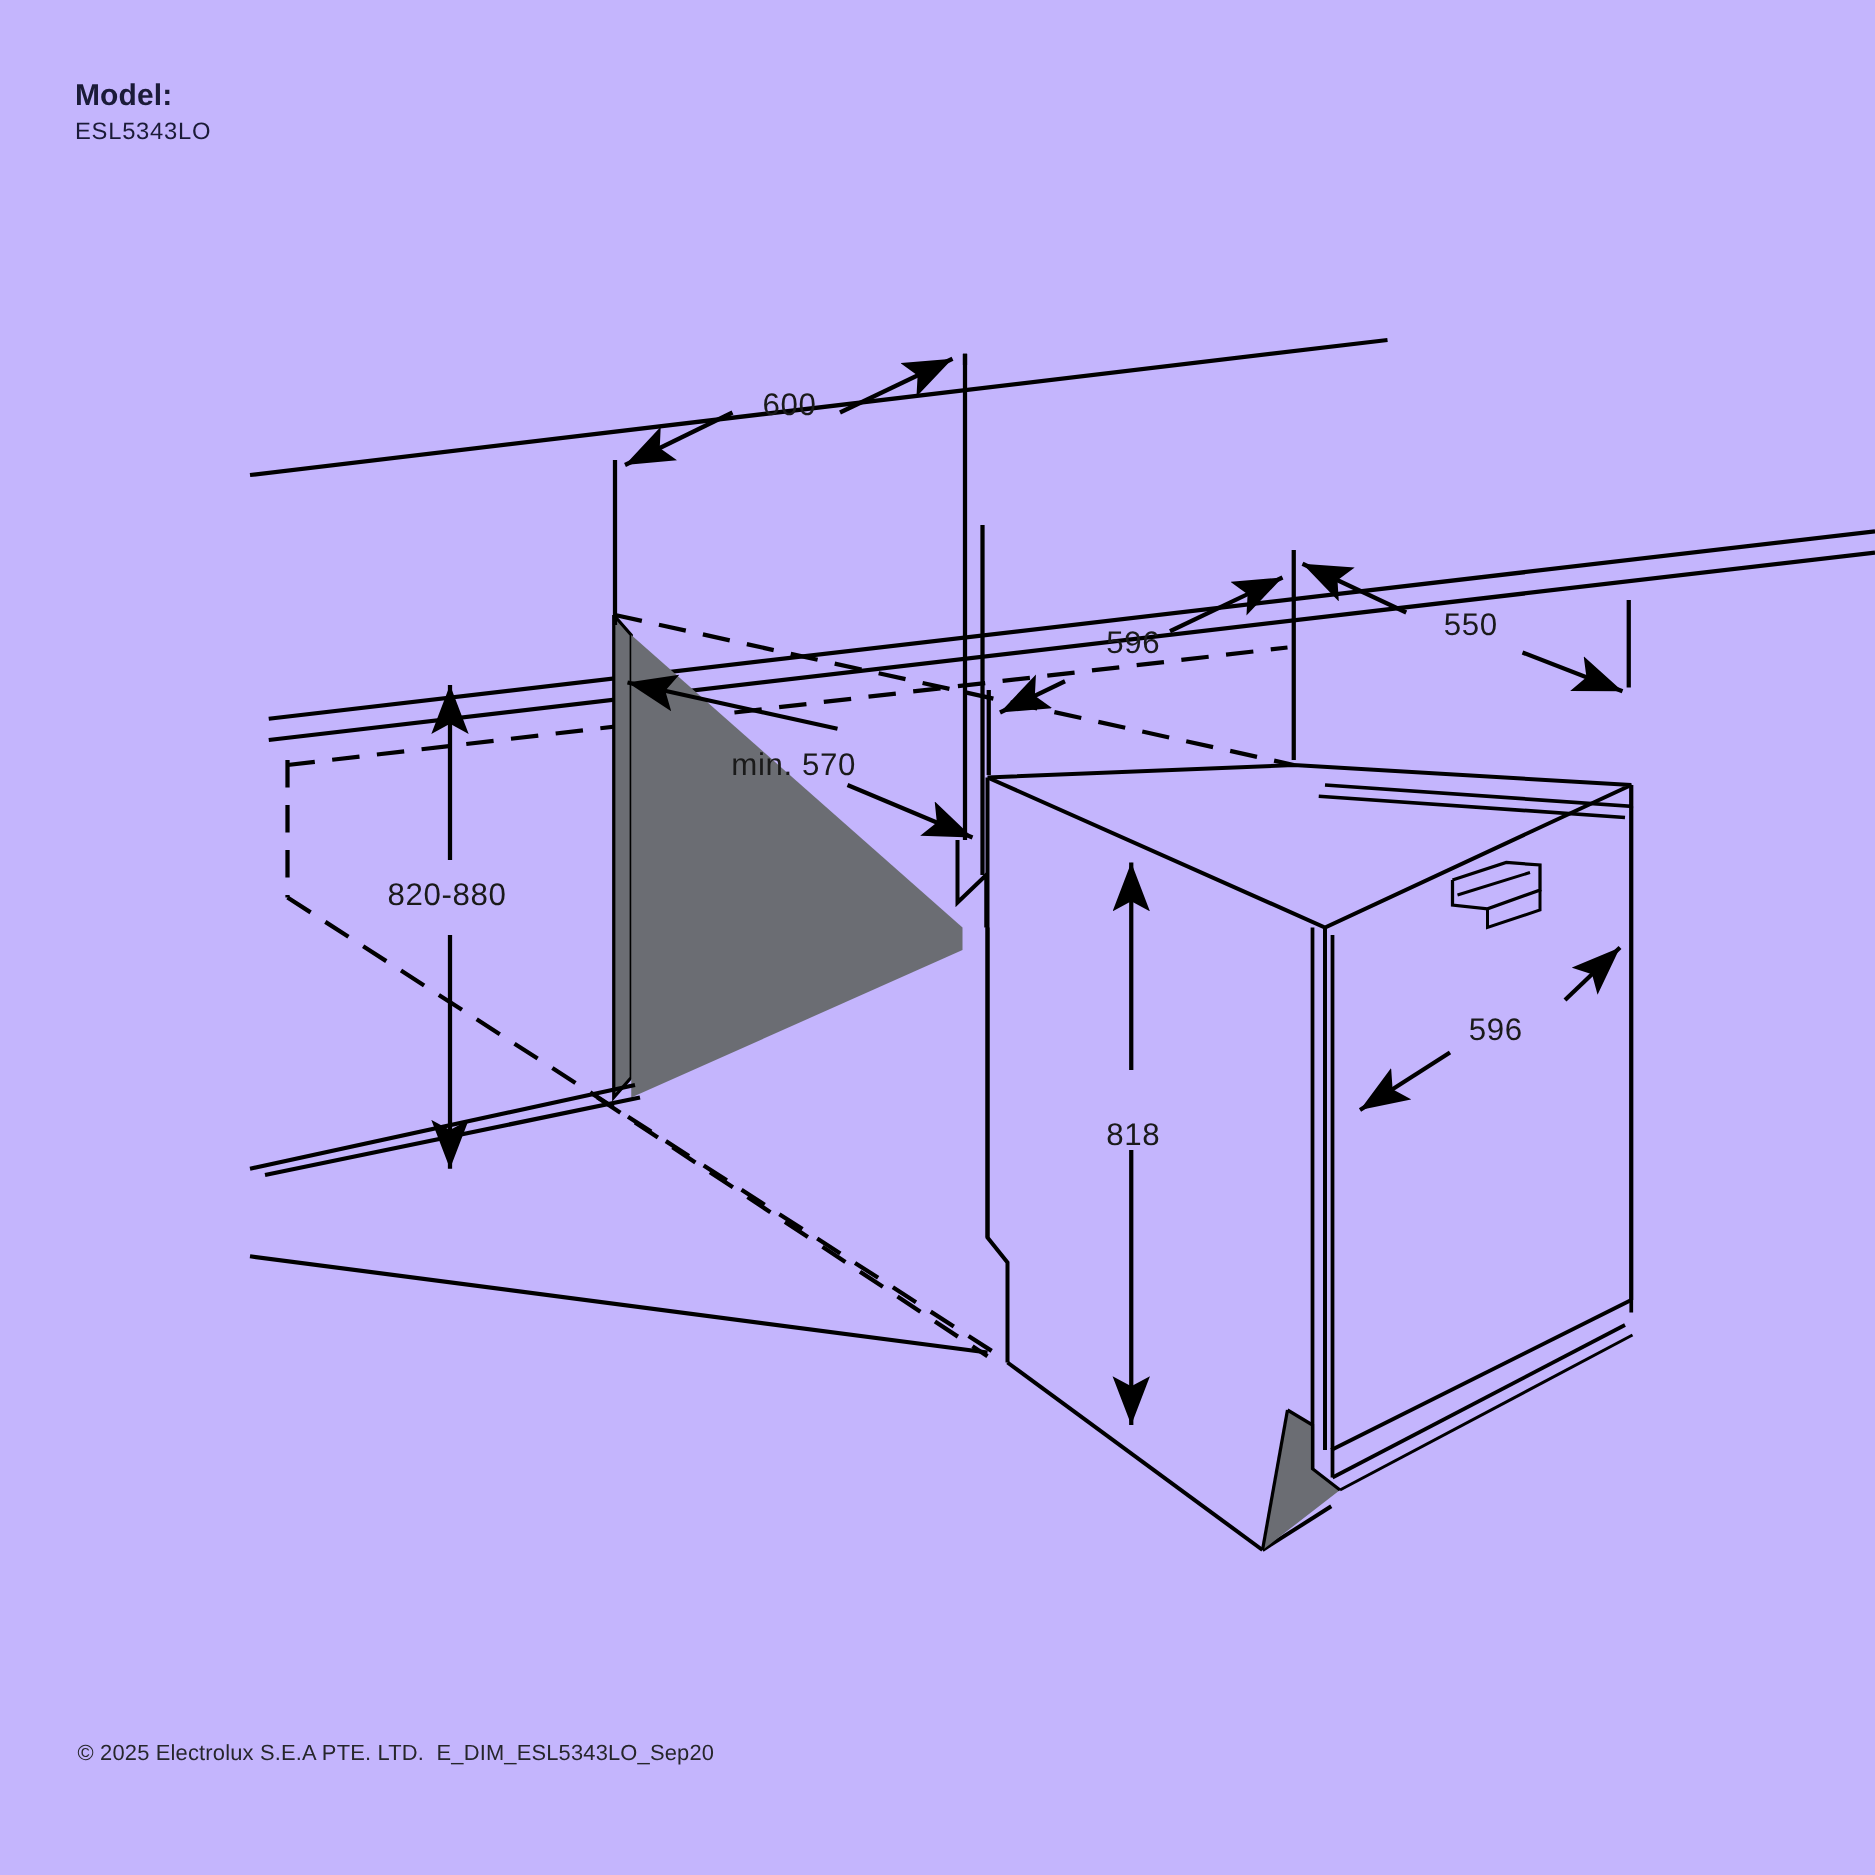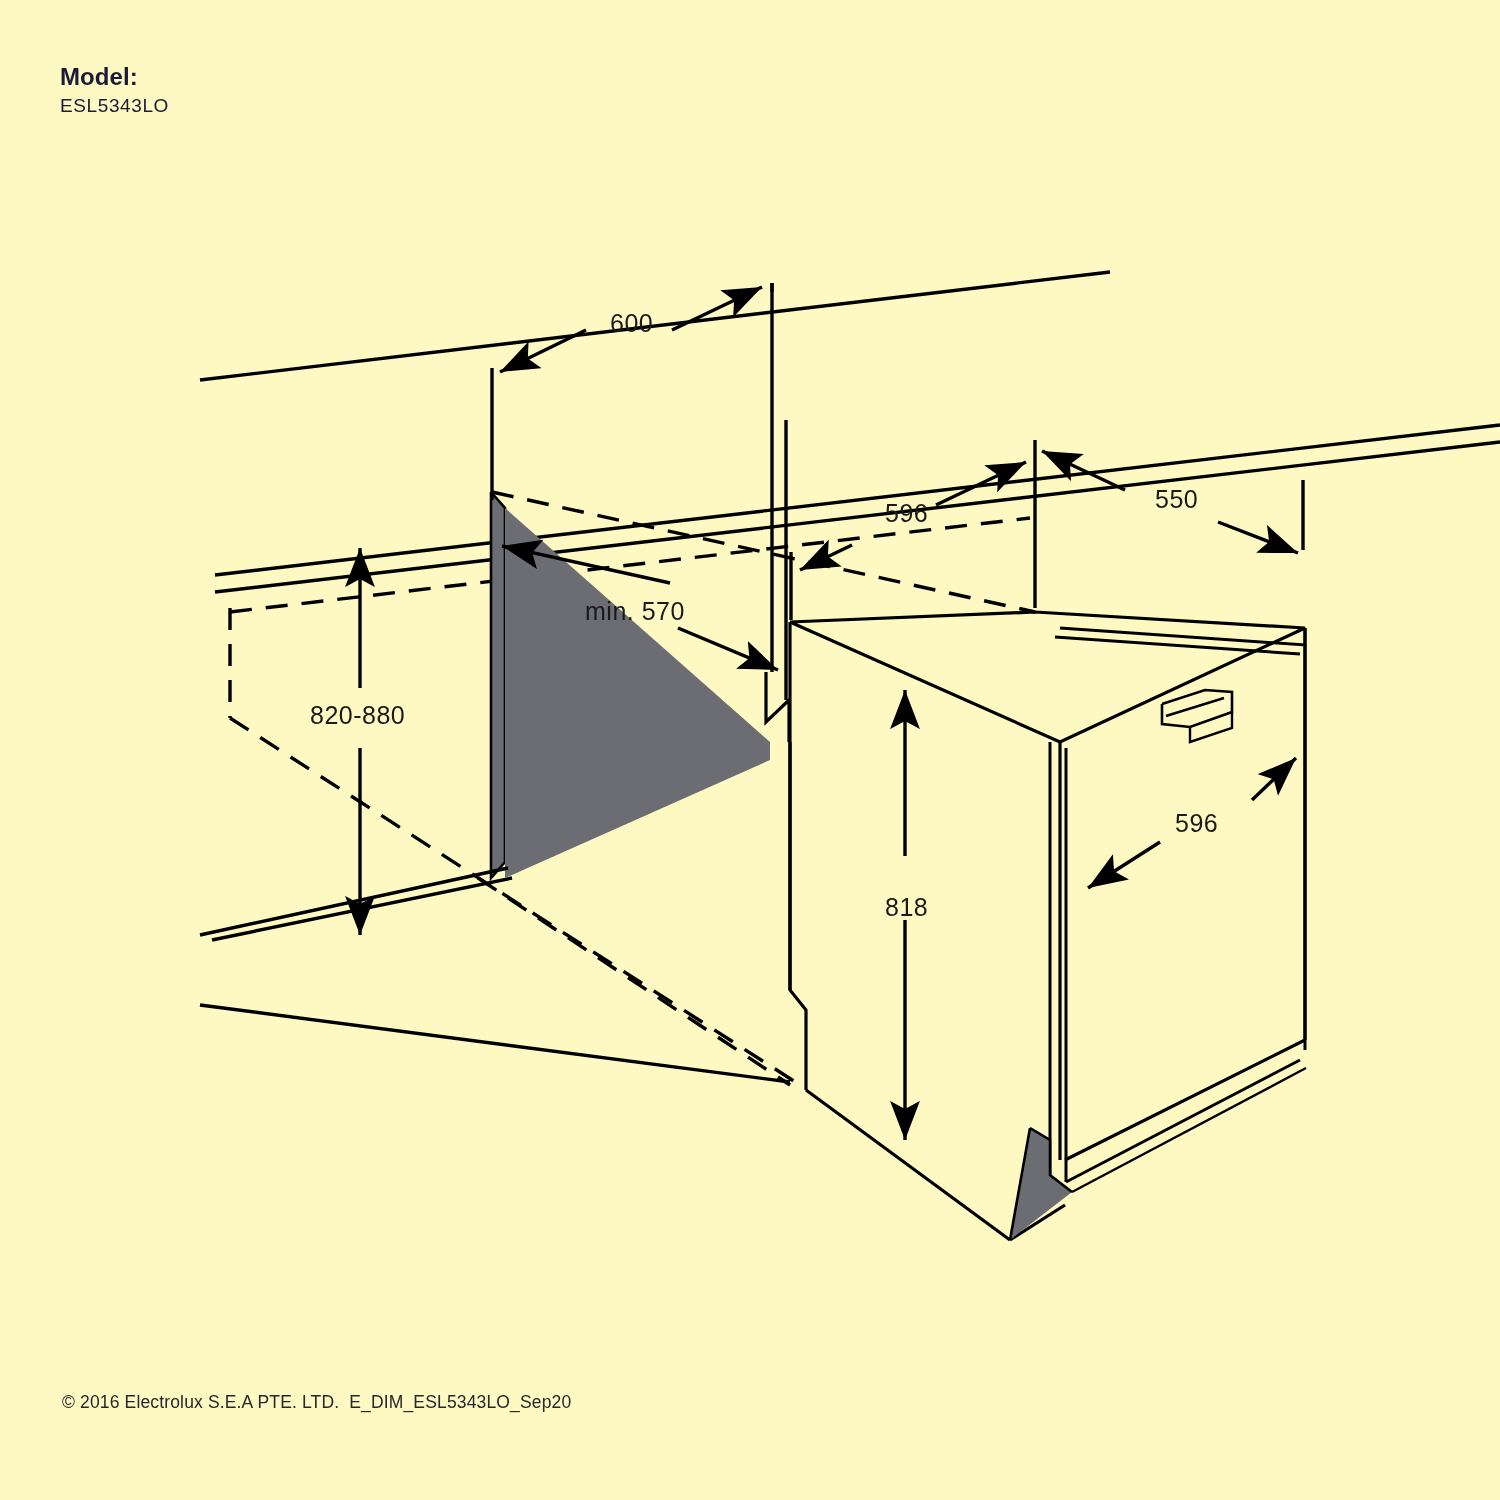--- a/index.html
+++ b/index.html
@@ -13,21 +13,21 @@
     height: 1500px;
     font-family: "Liberation Sans", sans-serif;
     overflow: hidden;
     position: relative;
   }
   #sheet {
     position: absolute;
     left: 0; top: 0;
     width: 1500px;
     height: 1500px;
-    background: #fef9c3;
+    background: #c4b5fd;
   }
   .model-block {
     position: absolute;
     left: 60px;
     top: 60px;
     line-height: 1.38;
   }
   .model-label {
     font-size: 24px;
     font-weight: bold;
@@ -218,15 +218,15 @@
       <text class="dim-text" x="310" y="724">820-880</text>
       <text class="dim-text" x="585" y="620">min. 570</text>
       <text class="dim-text" x="885" y="522">596</text>
       <text class="dim-text" x="1155" y="508">550</text>
       <text class="dim-text" x="885" y="916">818</text>
       <text class="dim-text" x="1175" y="832">596</text>
     </g>
 
   </svg>
 
-  <div class="footer-note">© 2016 Electrolux S.E.A PTE. LTD.  E_DIM_ESL5343LO_Sep20</div>
+  <div class="footer-note">© 2025 Electrolux S.E.A PTE. LTD.  E_DIM_ESL5343LO_Sep20</div>
 
 </div>
 
 </body></html>

